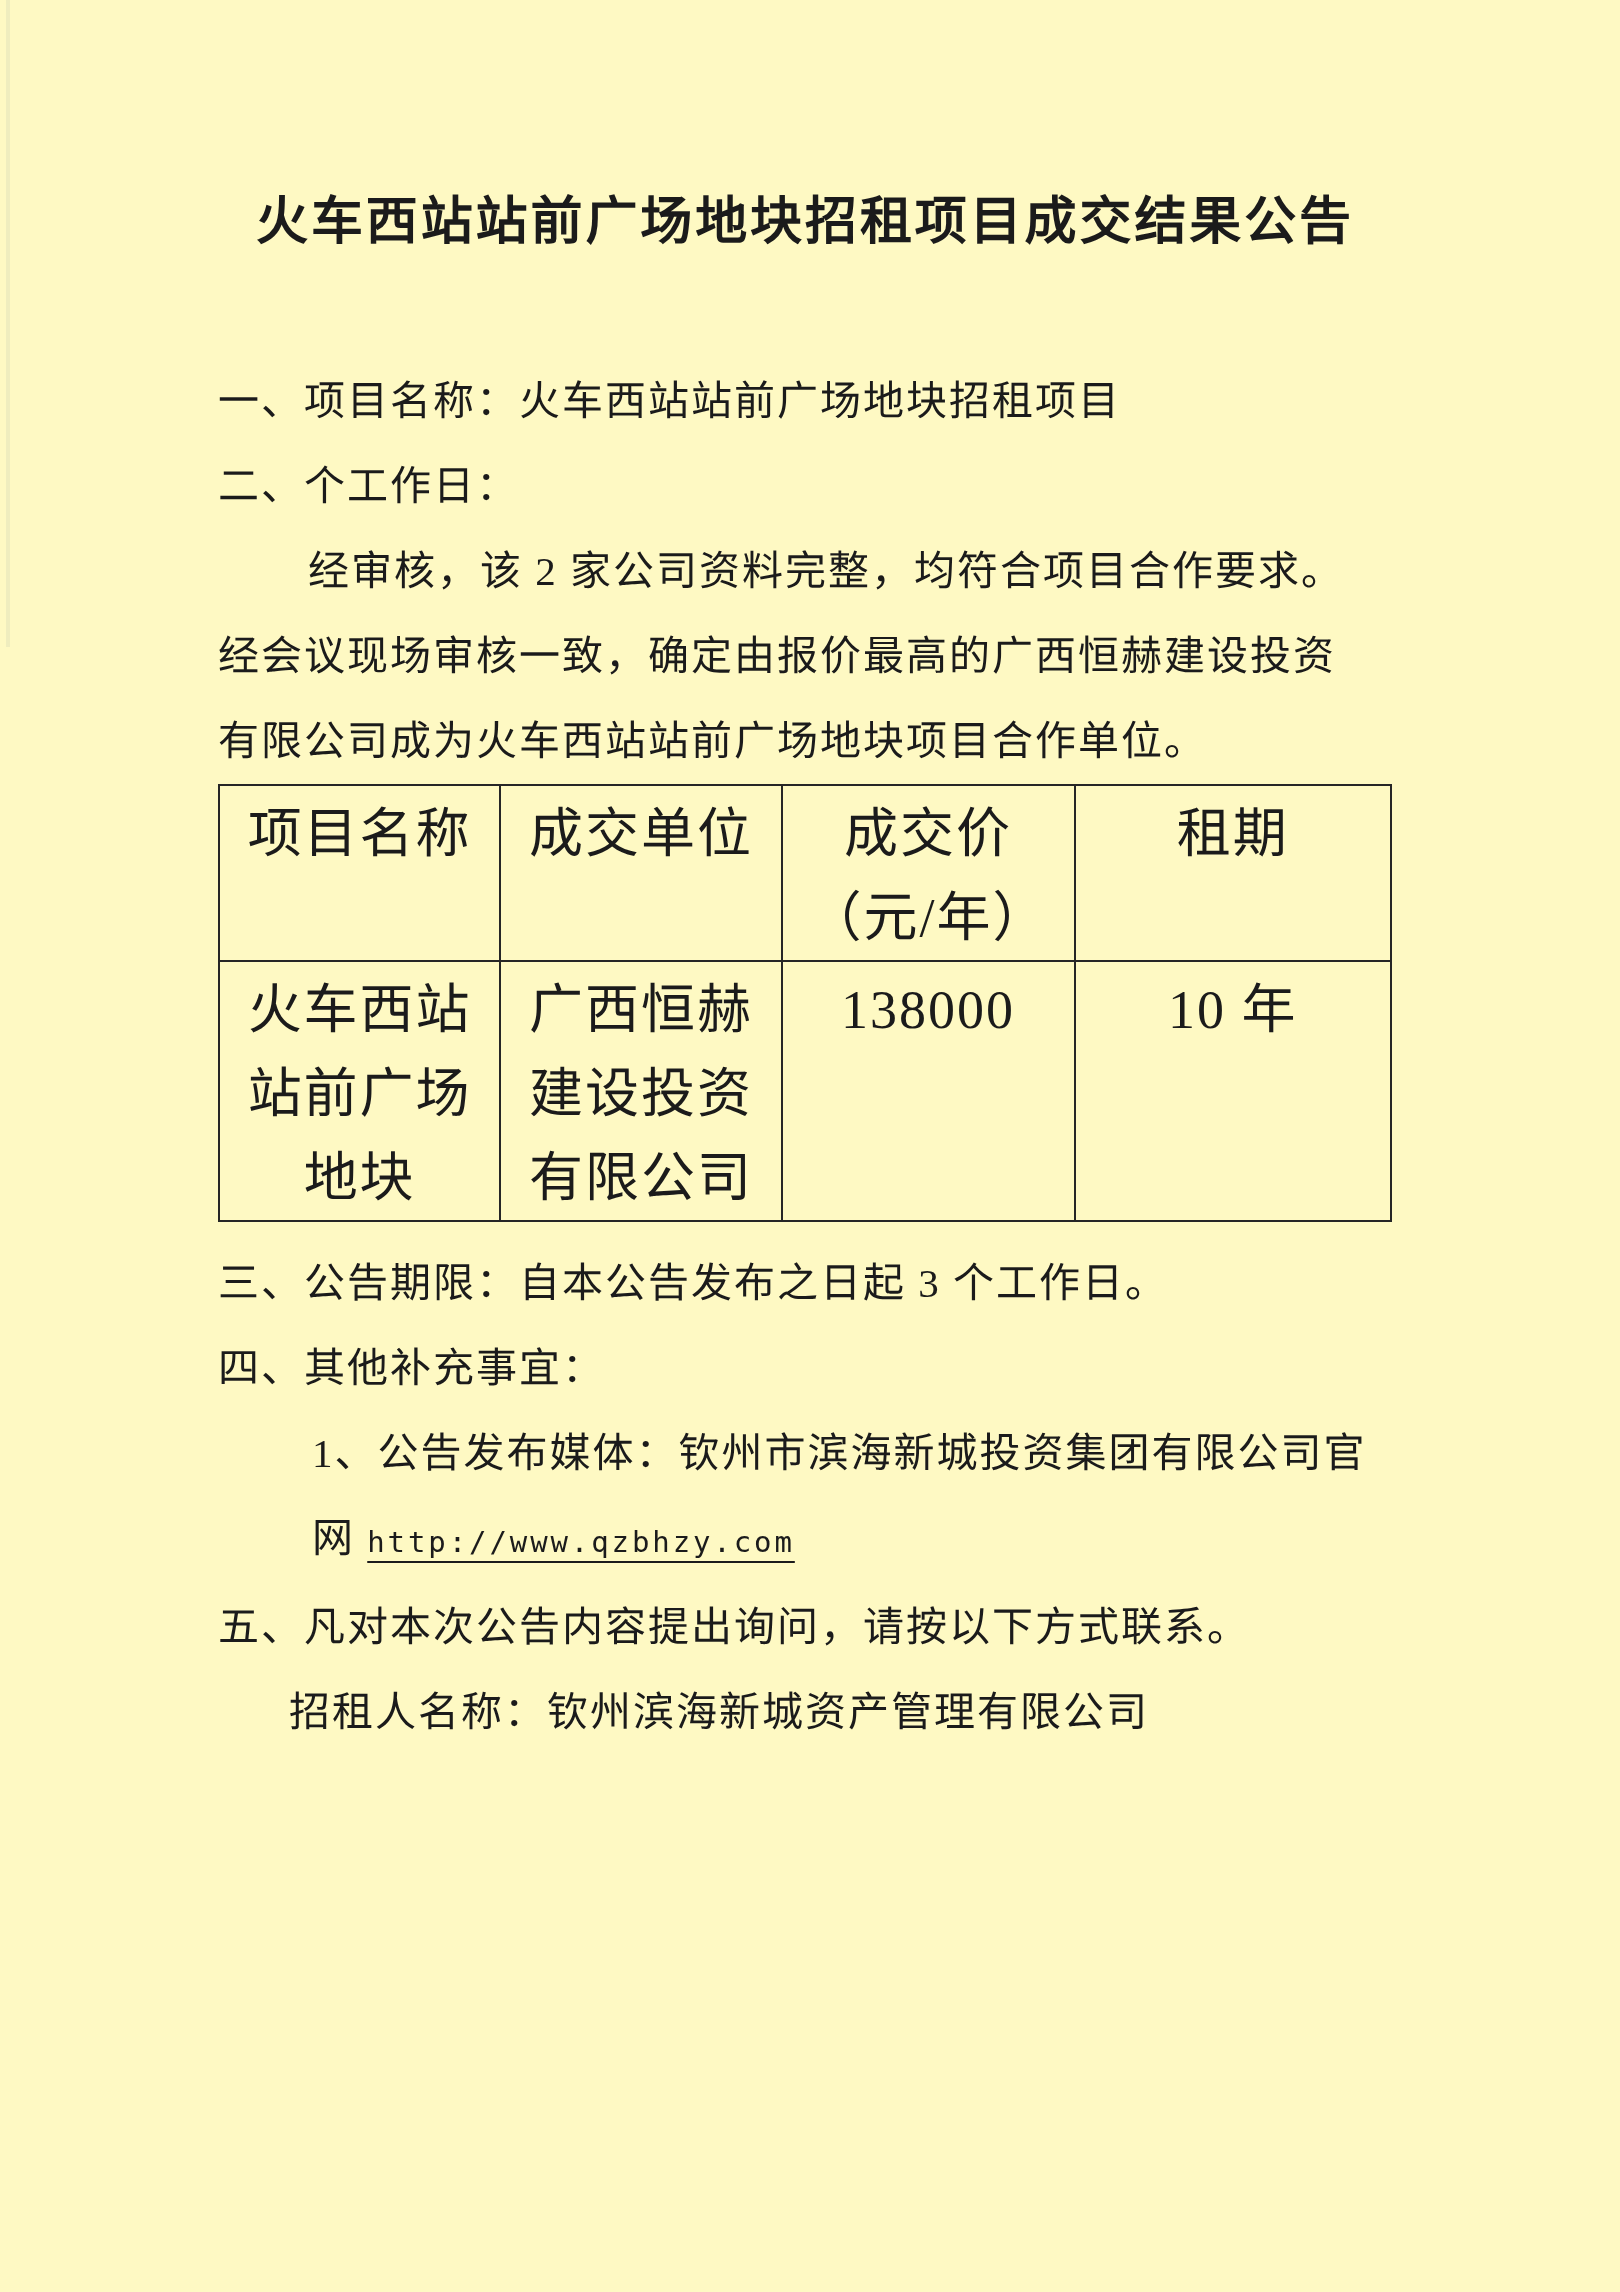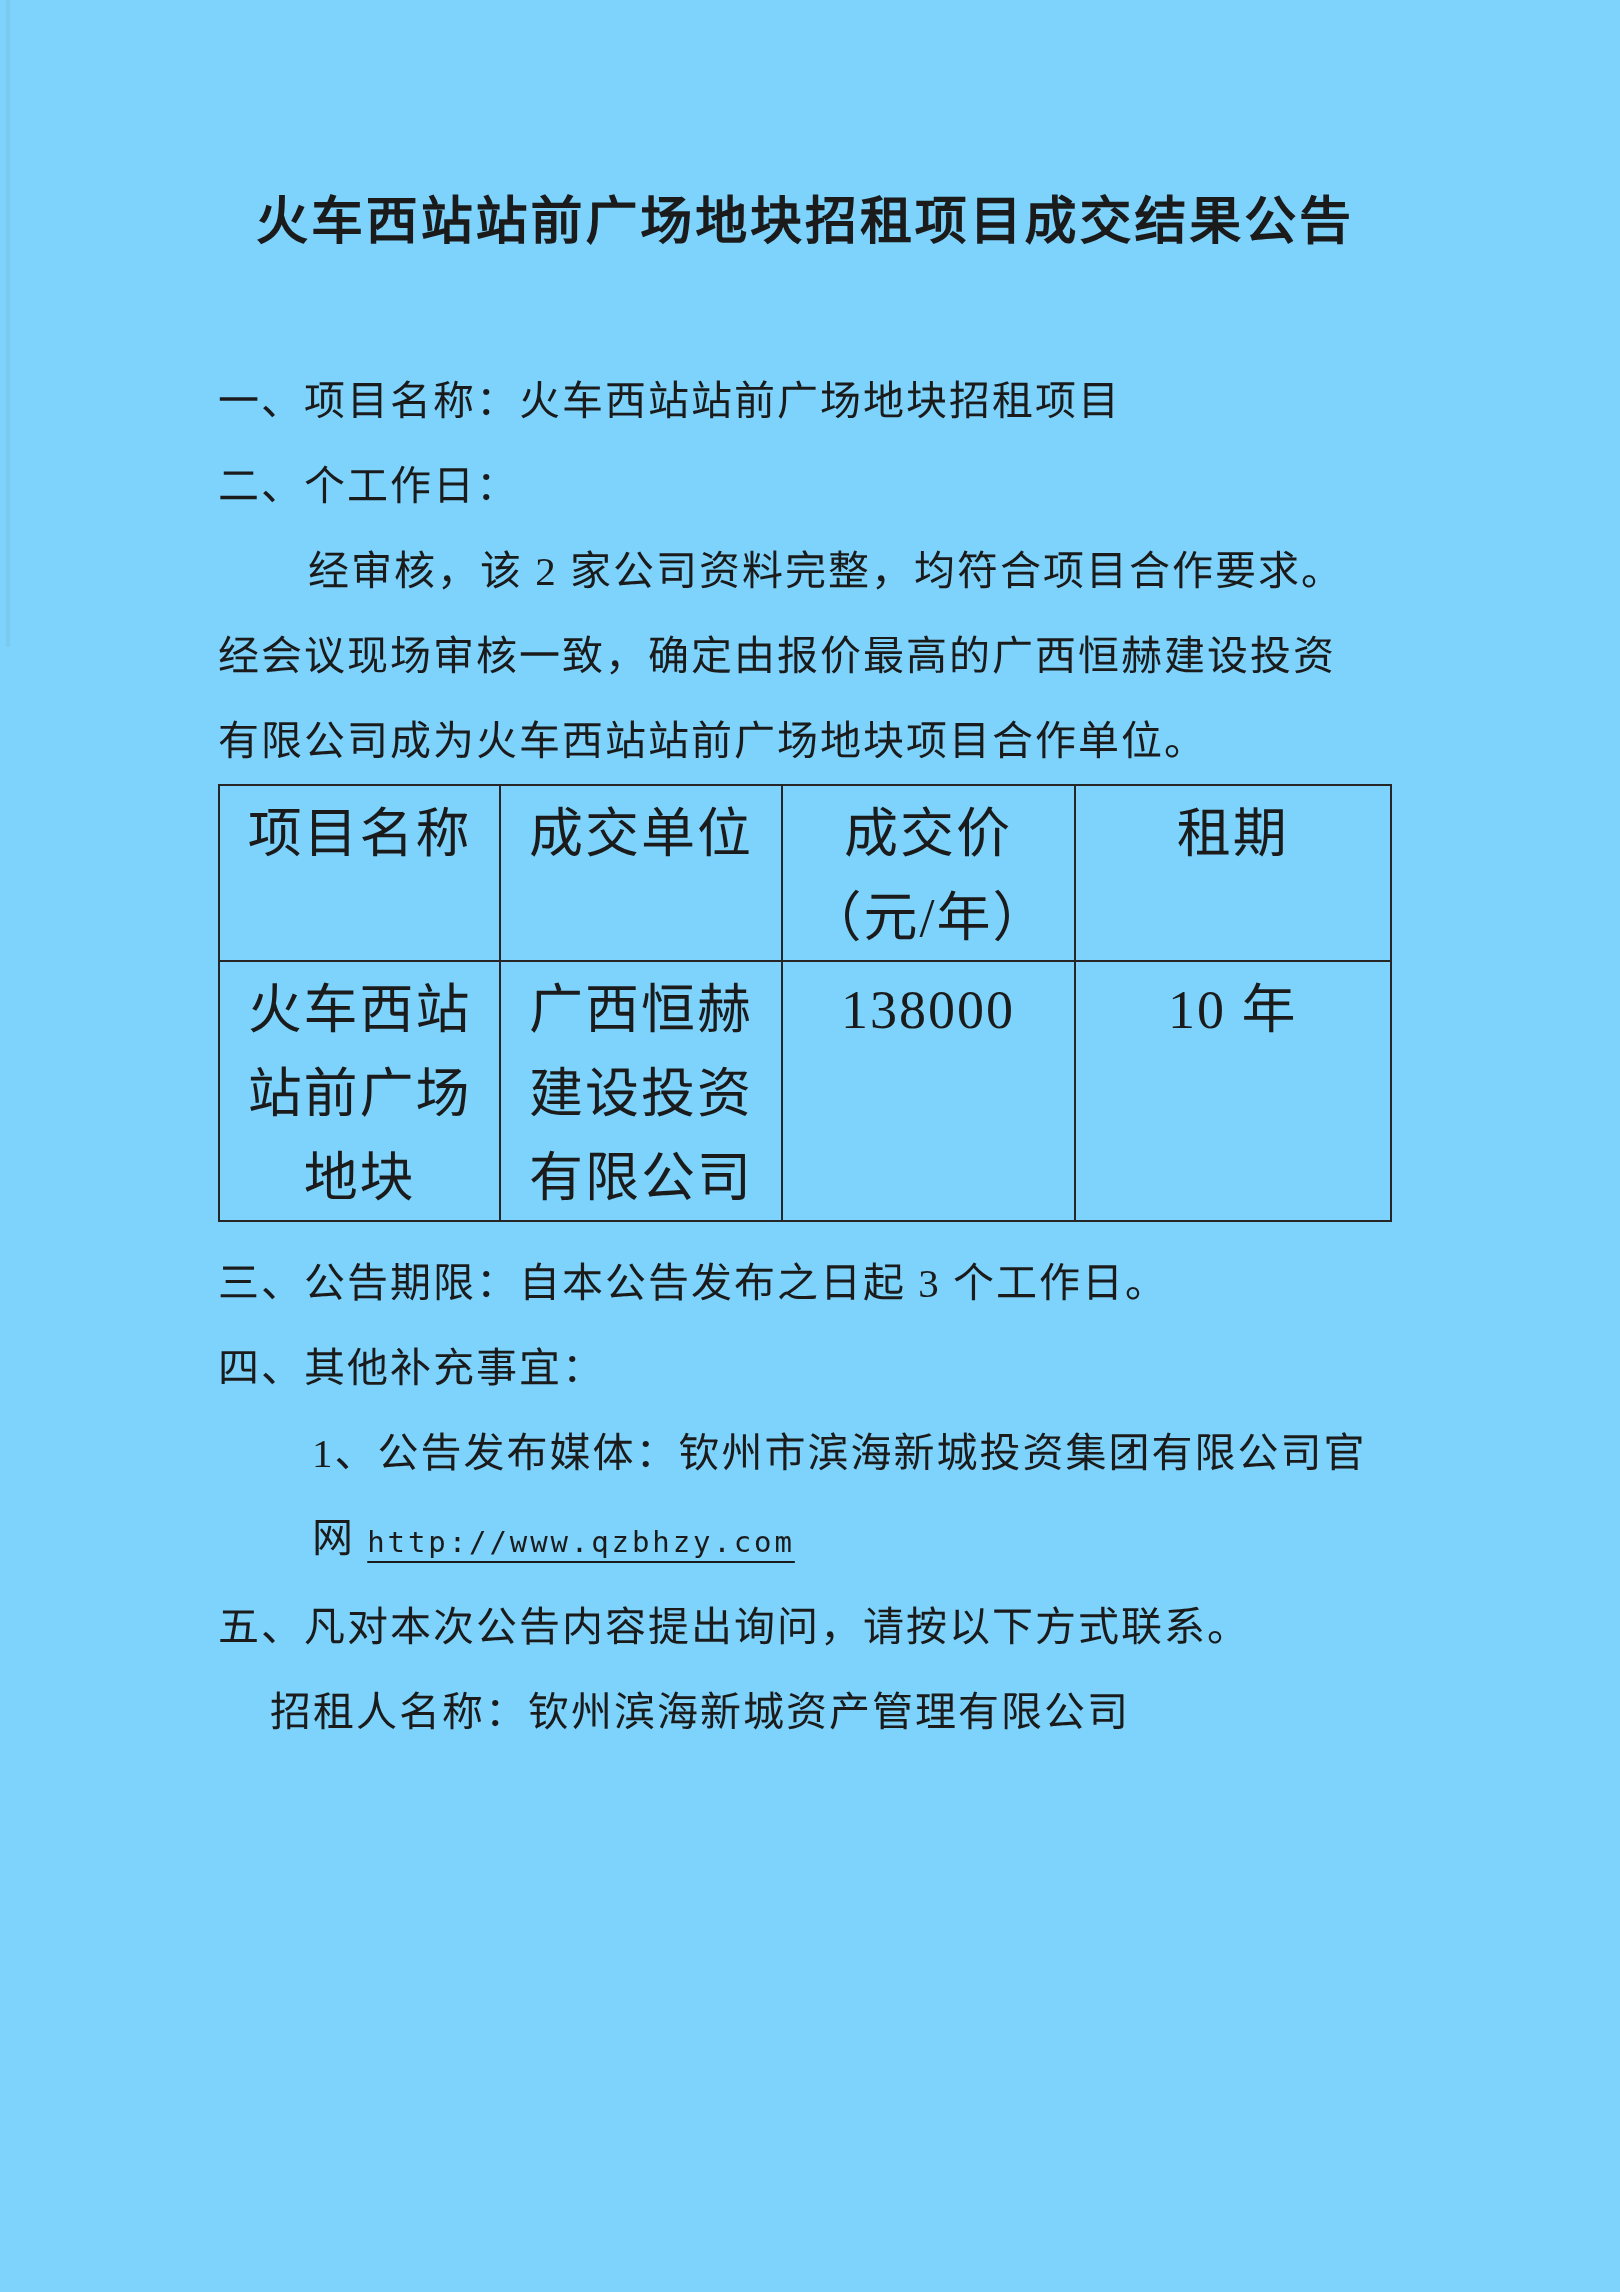--- a/index.html
+++ b/index.html
@@ -2,21 +2,21 @@
 <html lang="zh-CN"><head>
 <meta charset="utf-8">
 <style>
   * { margin: 0; padding: 0; box-sizing: border-box; }
   html, body { background: #ffffff; }
 
   .page {
     position: relative;
     width: 1620px;
     height: 2293px;
-    background: #7dd3fc;
+    background: #fef9c3;
     color: #1b1b1b;
     padding: 186px 228px 0 218px;
     font-family: "Liberation Serif", "DejaVu Serif", serif;
     overflow: hidden;
   }
 
   
   .scan-edge {
     position: absolute;
     left: 5.9px; top: 0;
@@ -36,21 +36,21 @@
   .line {
     font-size: 41px;
     line-height: 85px;
     letter-spacing: 2px;
     font-weight: normal;
   }
   .para     { text-align: justify; }
   .prelines { white-space: pre-line; }
   .indent-first { text-indent: 90px; }
   .sub      { margin-left: 94px; }
-  .contact  { margin-left: 52px; }
+  .contact  { margin-left: 71px; }
   .after-table { margin-top: 19.6px; }
 
   .result-table {
     width: 100%;
     border-collapse: collapse;
     border: 2.9px solid #262626;
     table-layout: fixed;
   }
   .result-table th,
   .result-table td {

